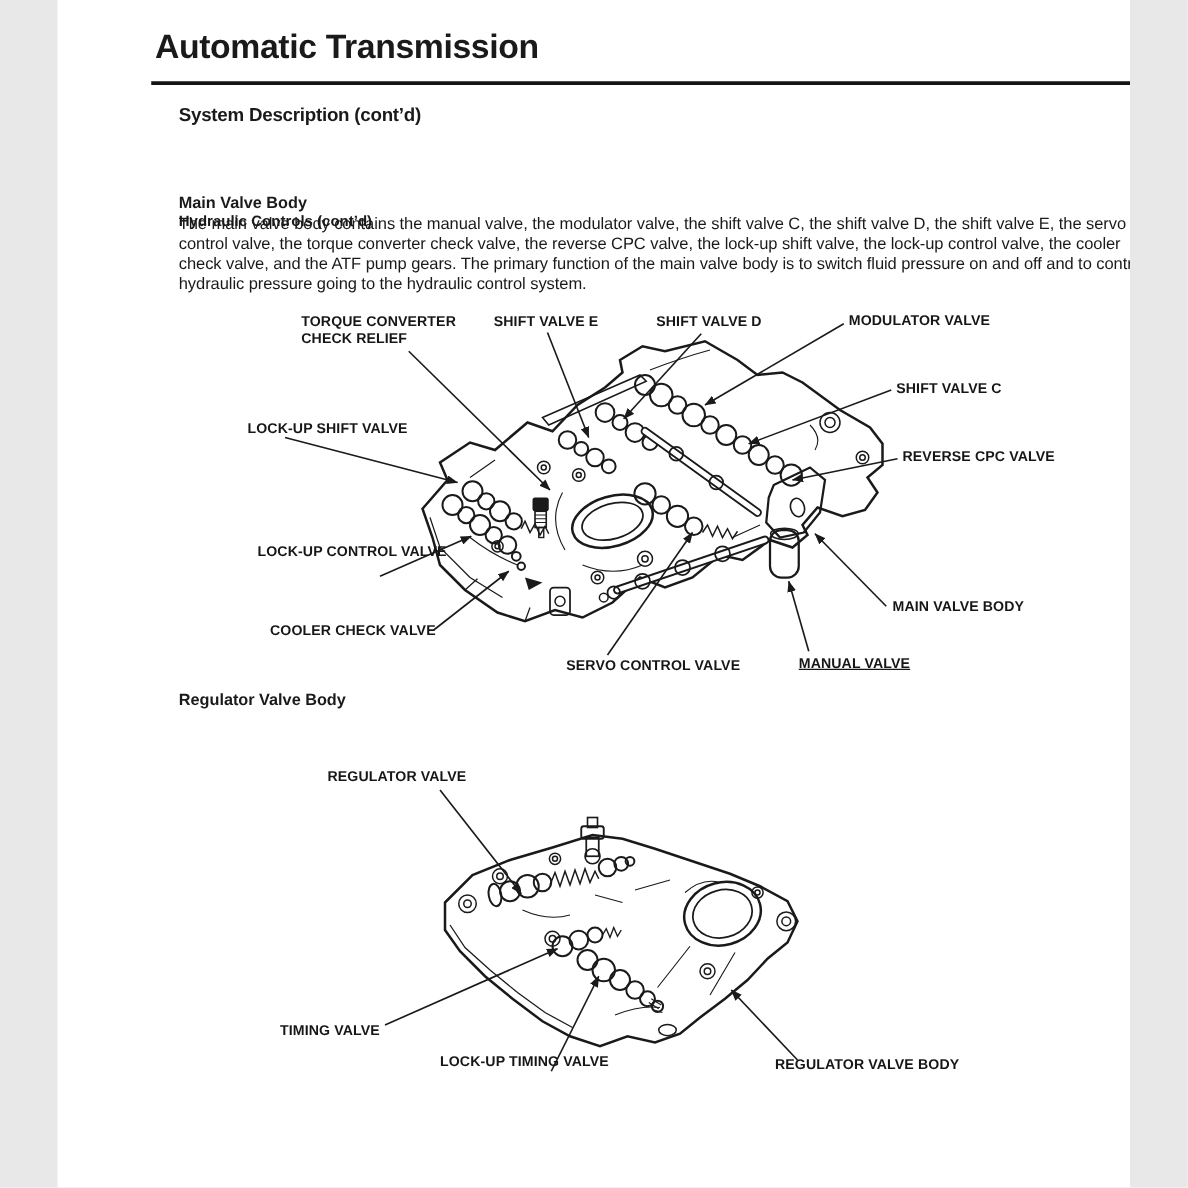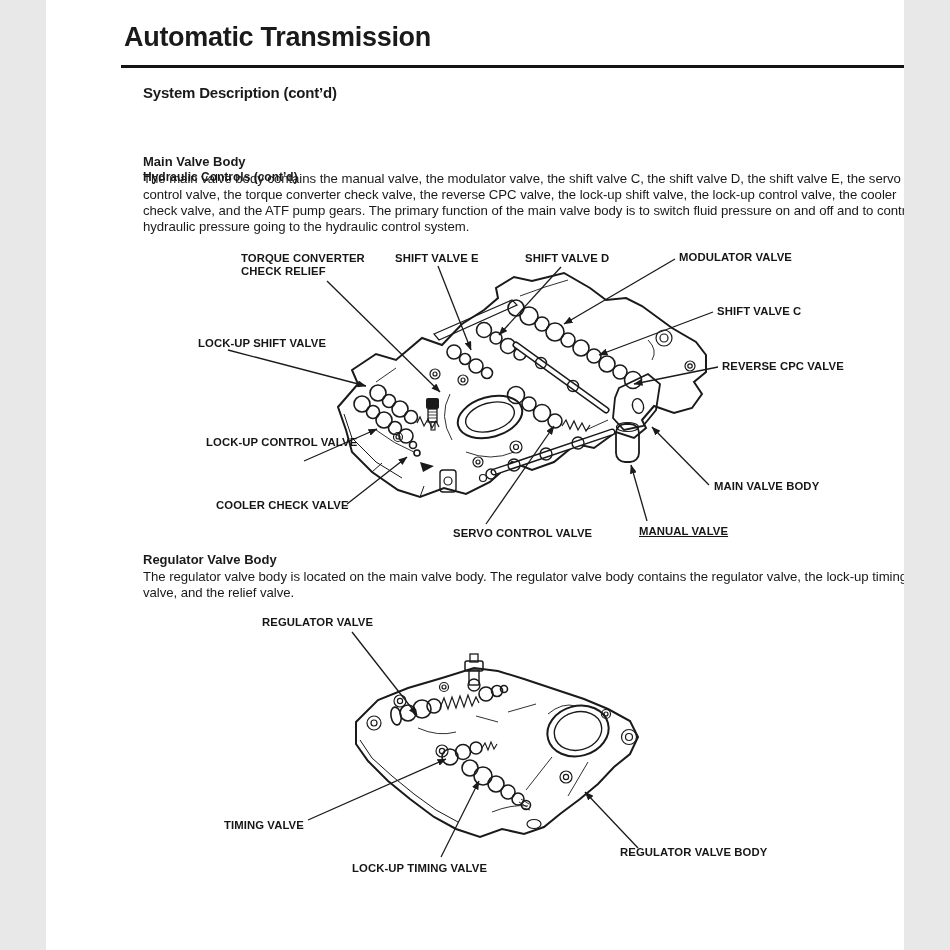--- a/index.html
+++ b/index.html
@@ -177,21 +177,20 @@
   <div class="lbl" style="left:671px;top:305px;">SHIFT VALVE C</div>
   <div class="lbl" style="left:676px;top:360px;">REVERSE CPC VALVE</div>
   <div class="lbl" style="left:110px;top:337px;margin-left:42px;">LOCK-UP SHIFT VALVE</div>
   <div class="lbl" style="left:127px;top:436px;margin-left:33px;">LOCK-UP CONTROL VALVE</div>
   <div class="lbl" style="left:170px;top:499px;">COOLER CHECK VALVE</div>
   <div class="lbl" style="left:407px;top:527px;">SERVO CONTROL VALVE</div>
   <div class="lbl" style="left:593px;top:525px;text-decoration:underline;">MANUAL VALVE</div>
   <div class="lbl" style="left:668px;top:480px;">MAIN VALVE BODY</div>
 
   <div class="h4" style="top:552px;">Regulator Valve Body</div>
-  <div class="para" style="top:569px;">The regulator valve body is located on the main valve body. The regulator valve body contains the regulator valve, the lock-up timing valve, and the relief valve.</div>
 
   <svg class="fig" style="top:598px;" width="950" height="300" viewBox="0 598 950 300">
     <defs>
       <marker id="ah2" markerUnits="userSpaceOnUse" markerWidth="9" markerHeight="7" refX="8.5" refY="3.5" orient="auto">
         <path d="M0,0 L9,3.5 L0,7 Z" fill="#1a1a1a"></path>
       </marker>
     </defs>
 
     <path class="ink" stroke-width="2" fill="#ffffff" d="M310,722 L332,700 L362,688 L396,678 L428,668 L452,671
          L478,679 L508,689 L538,699 L562,709 L584,721
@@ -264,16 +263,16 @@
     <g stroke="#1a1a1a" stroke-width="1.3">
       <line x1="306" y1="632" x2="371" y2="715" marker-end="url(#ah2)"></line>
       <line x1="262" y1="820" x2="400" y2="759" marker-end="url(#ah2)"></line>
       <line x1="395" y1="857" x2="433" y2="781" marker-end="url(#ah2)"></line>
       <line x1="592" y1="848" x2="539" y2="792" marker-end="url(#ah2)"></line>
     </g>
   </svg>
 
   <div class="lbl" style="left:216px;top:616px;">REGULATOR VALVE</div>
   <div class="lbl" style="left:178px;top:819px;">TIMING VALVE</div>
-  <div class="lbl" style="left:286px;top:862px;padding-left:20px;">LOCK-UP TIMING VALVE</div>
+  <div class="lbl" style="left:286px;top:844px;padding-left:20px;">LOCK-UP TIMING VALVE</div>
   <div class="lbl" style="left:574px;top:846px;">REGULATOR VALVE BODY</div>
 
 </div>
 
 </body></html>

